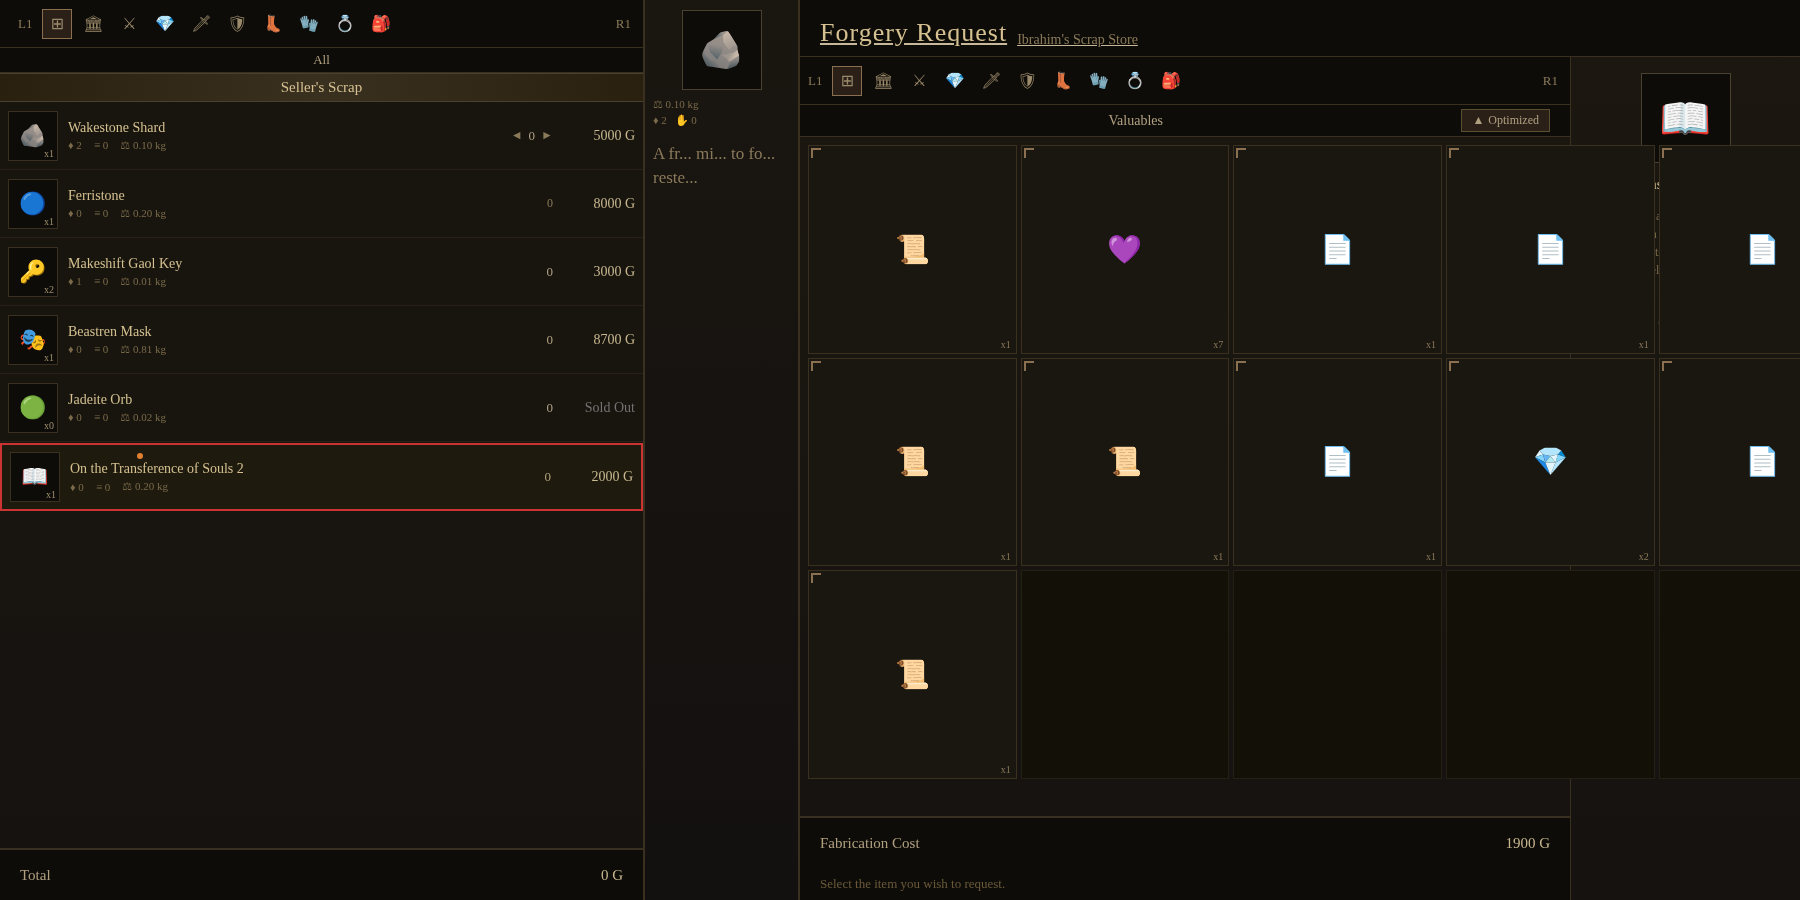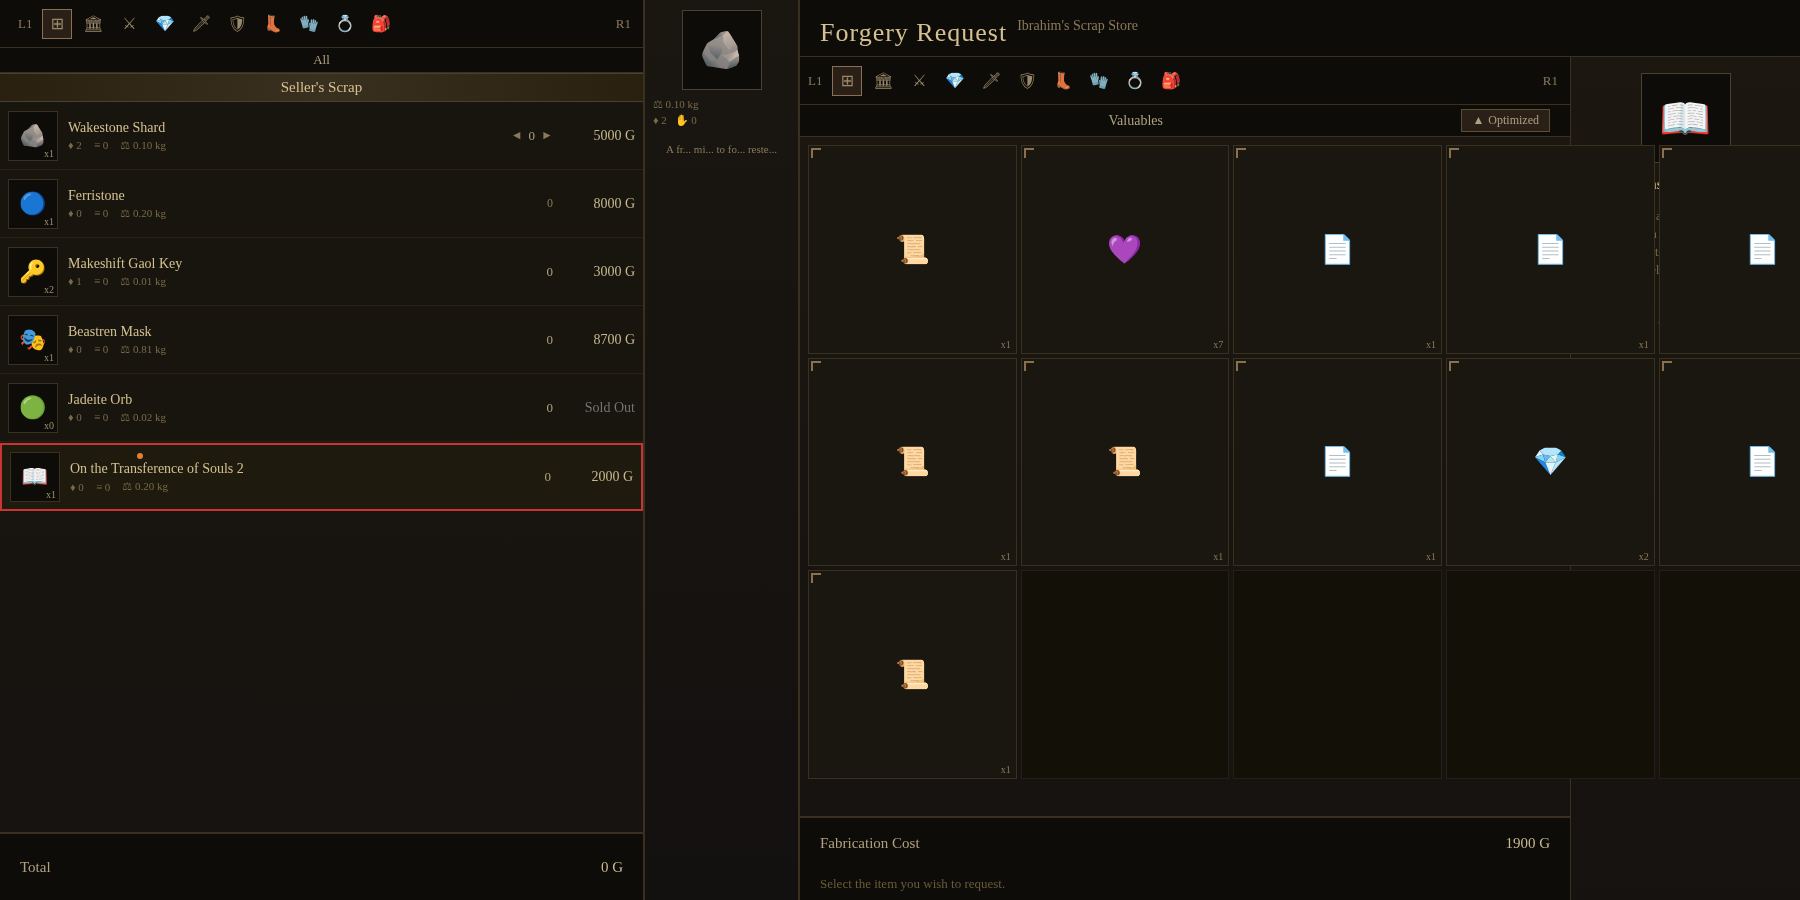--- a/index.html
+++ b/index.html
@@ -192,21 +192,21 @@
       width: 6px;
       height: 6px;
       border-radius: 50%;
       background: #e08030;
     }
 
     
     .total-bar {
       display: flex;
       align-items: center;
-      height: 68px;
+      height: 52px;
       background: #0e0c08;
       border-top: 2px solid #3a3020;
       padding: 0 20px;
     }
     .total-label {
       font-size: 15px;
       color: #b0a080;
     }
     .total-spacer { flex: 1; }
     .total-value {
@@ -231,21 +231,21 @@
       color: #7a6a4a;
       margin-bottom: 6px;
       width: 100%;
     }
     .preview-stat-row {
       display: flex;
       gap: 8px;
       margin-bottom: 3px;
     }
     .preview-desc {
-      font-size: 11px;
+      font-size: 17px;
       color: #8a7a5a;
       line-height: 1.4;
       margin-top: 6px;
     }
 
     
     .right-header {
       padding: 18px 20px 8px;
       border-bottom: 1px solid #3a3020;
       background: #0e0c08;
@@ -256,21 +256,22 @@
       font-weight: normal;
       letter-spacing: 1px;
     }
     .right-subtitle {
       font-size: 14px;
       color: #8a7a5a;
       margin-left: 10px;
     }
     .right-title-row {
       display: flex;
-      align-items: flex-start;
+      align-items: flex-end;
+      text-decoration: underline;
     }
 
     .right-content {
       display: flex;
       flex: 1;
       overflow: hidden;
     }
 
     
     .valuables-area {

